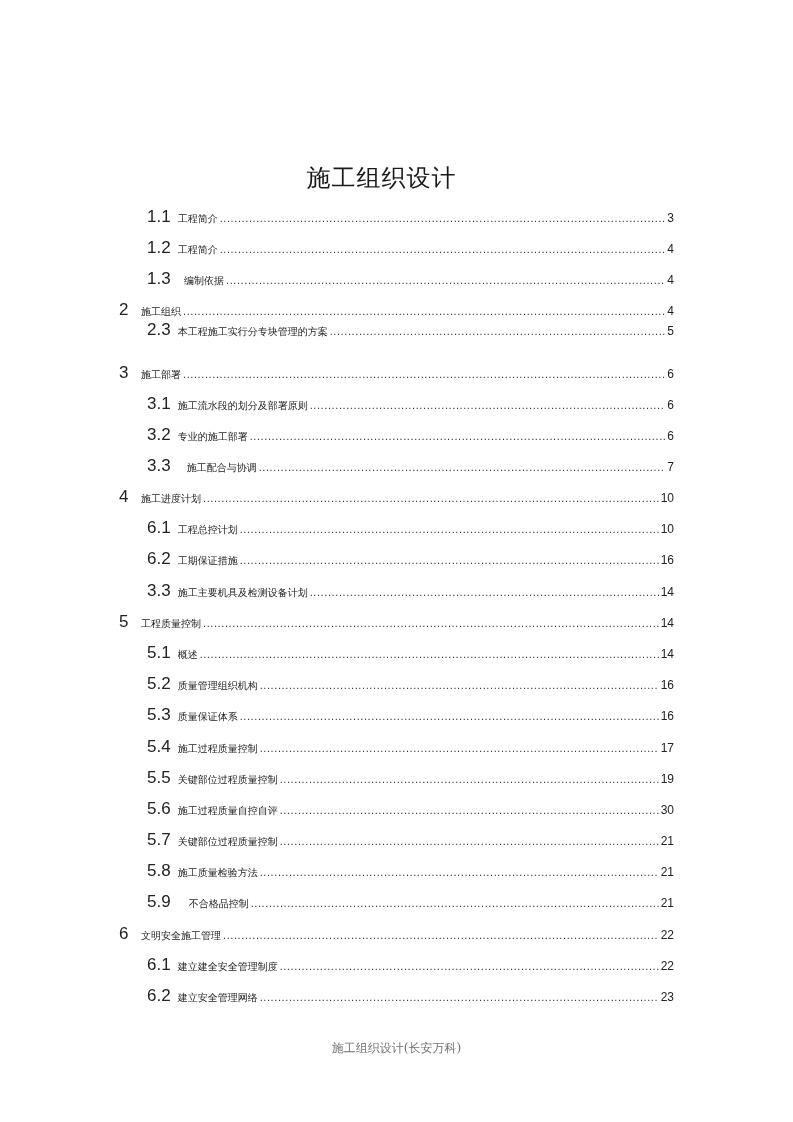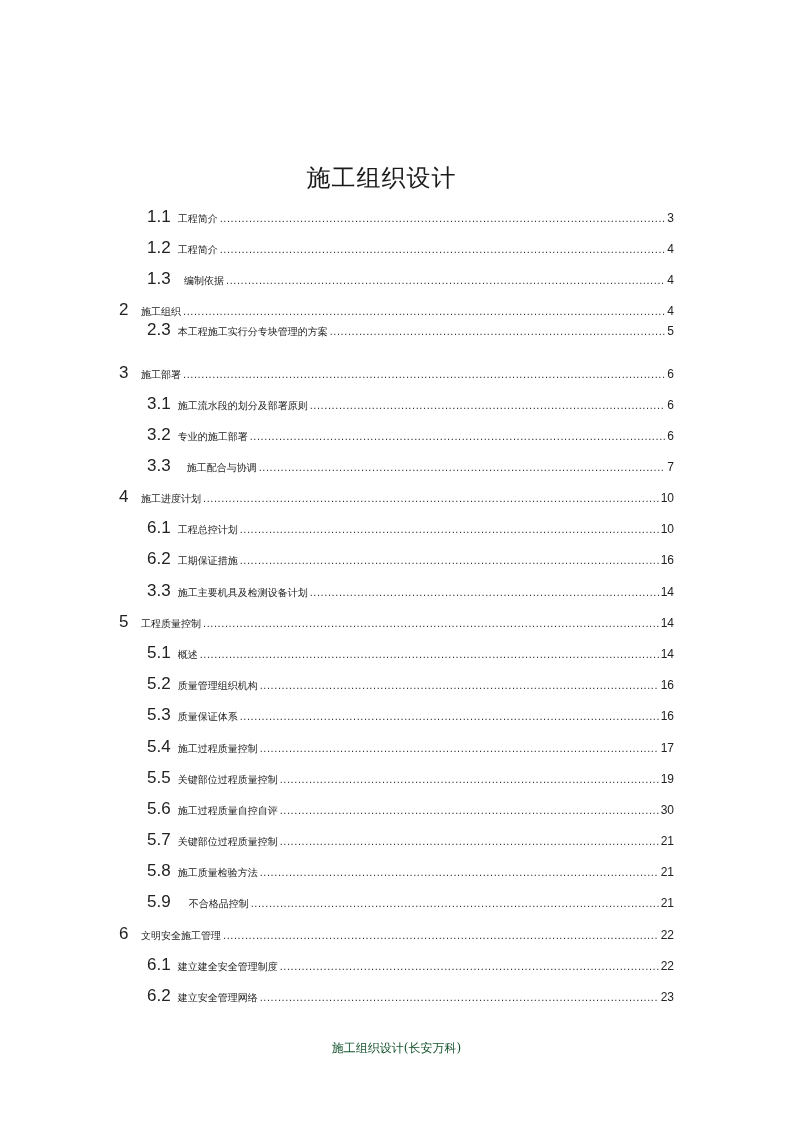--- a/index.html
+++ b/index.html
@@ -14,21 +14,21 @@
     .row.l2 { left: 147px; }
     .num { font-family: "Liberation Sans", sans-serif; font-size: 17px; white-space: nowrap; }
     .l1 .num { width: 22px; }
     .l2 .num { margin-right: 7px; }
     .label { white-space: nowrap; font-size: 10px; }
     .dots { flex: 1; overflow: hidden; white-space: nowrap; margin: 0 2px;
       font-family: "Liberation Sans", sans-serif; font-size: 11px; letter-spacing: 0.6px; color: #333; }
     .dots::after { content: "........................................................................................................................................................................................................................................"; }
     .page { font-family: "Liberation Sans", sans-serif; font-size: 12px; white-space: nowrap; }
     .footer { position: absolute; top: 1040px; left: 0; width: 793px; text-align: center;
-      font-size: 12px; color: #14532d; }
+      font-size: 12px; color: #737373; }
   </style>
 </head>
 <body>
 
 <div class="title">施工组织设计</div>
 
 <div class="toc">
   <div class="row l2" style="top:4px">
       <span class="num">1.1</span>
       <span class="label">工程简介</span>

